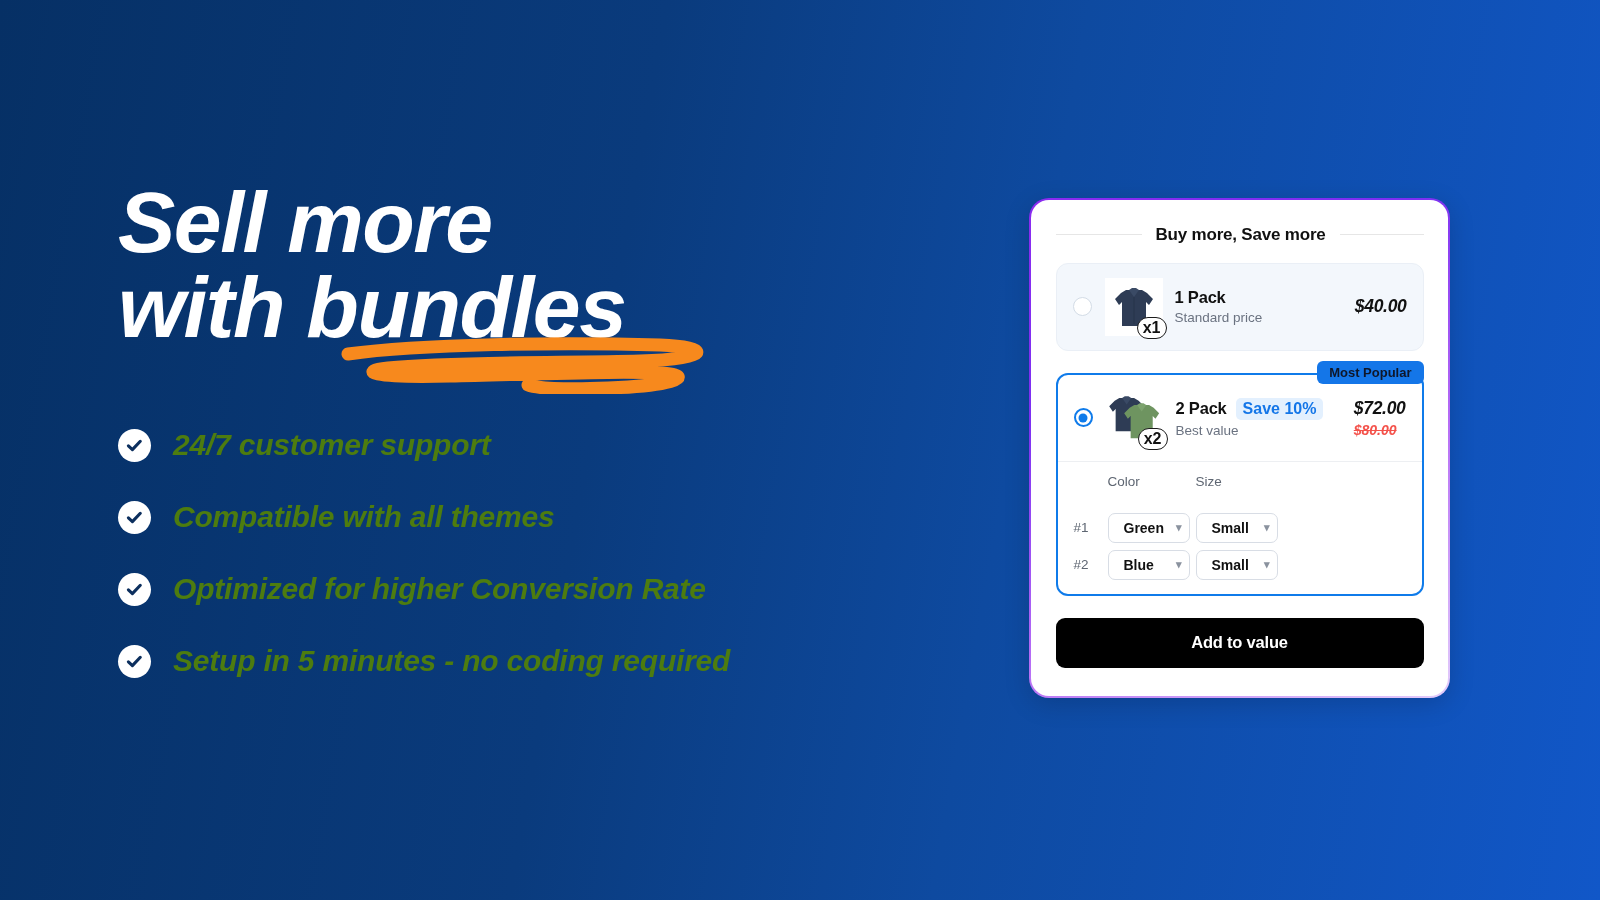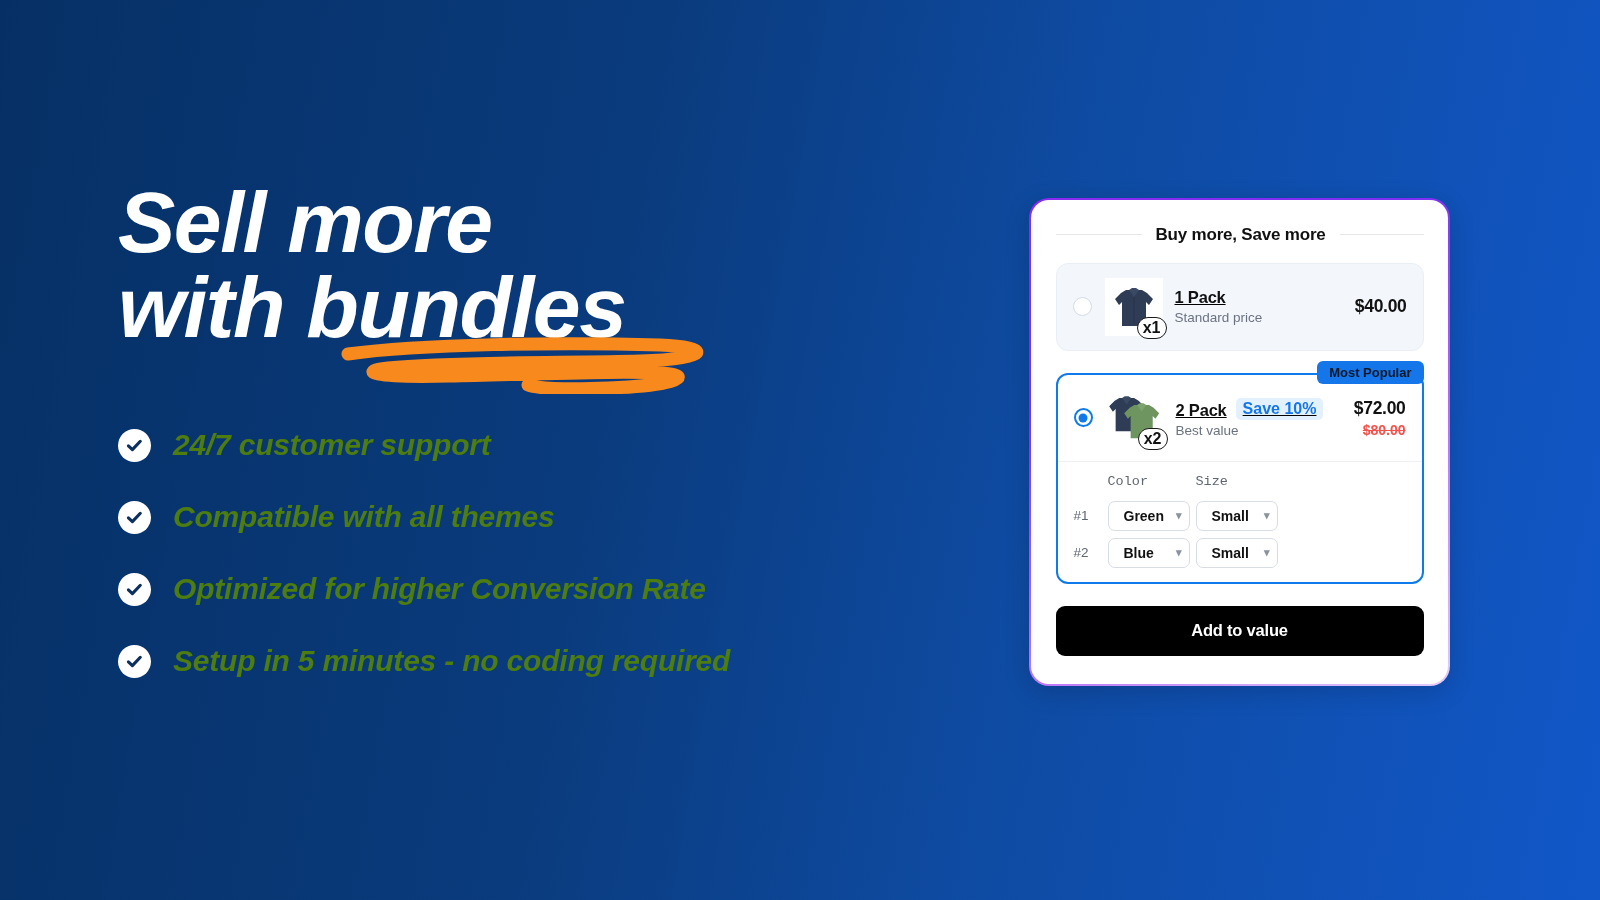--- a/index.html
+++ b/index.html
@@ -136,48 +136,48 @@
     min-width:28px; height:22px;
     border-radius:11px;
     background:#ffffff;
     border:1.6px solid #1b1b1b;
     font-size:16px; font-weight:700; color:#111;
     display:flex; align-items:center; justify-content:center;
     padding:0 5px;
   }
 
   .opt-text { flex:1; min-width:0; }
-  .opt-name-row { display:flex; align-items:flex-end; gap:9px;text-decoration:underline; }
+  .opt-name-row { display:flex; align-items:center; gap:9px; }
   .opt-name { font-size:16.5px; font-weight:700; color:#111; letter-spacing:-0.2px; }
   .save-pill {
     background:#E3F0FE; color:#1476E8;
     font-size:16px; font-weight:700;
     padding:2px 7px; border-radius:5px;
     white-space:nowrap;
   }
   .opt-sub { font-size:13.5px; color:#6A7280; margin-top:3px; }
 
-  .price-col { text-align:right; flex:0 0 auto; padding-left:8px; }
+  .price-col { flex:0 0 auto; padding-left:8px;font-style:italic; }
   .price { font-size:17.5px; font-weight:700; color:#111; letter-spacing:-0.3px; }
   .price-old { font-size:14px; font-weight:700; color:#F4524B; text-decoration:line-through; margin-top:3px; }
 
   .badge-most-popular {
     position:absolute;
     right:-2px; top:-14px;
     background:#1476E8;
     color:#0f172a;
     font-size:13px; font-weight:700;
     padding:4px 12px;
     border-radius:6px;
     white-space:nowrap;
   }
 
   
   .variants { border-top:1px solid #EDEFF2; padding:12px 16px 14px 16px; }
-  .var-head { display:flex; font-size:13.5px; color:#5E6672; margin-bottom:12px;font-family:Liberation Mono, monospace; }
+  .var-head { display:flex; font-size:13.5px; color:#5E6672; margin-bottom:24px; }
   .var-head .sp { width:34px; flex:0 0 auto; }
   .var-head .c1 { width:88px; flex:0 0 auto; }
   .var-row { display:flex; align-items:center; margin-bottom:7px; }
   .var-row:last-child { margin-bottom:0; }
   .var-idx { width:34px; flex:0 0 auto; font-size:13.5px; color:#5E6672; font-weight:400; }
   .sel {
     width:82px; height:30px;
     border:1px solid #D8DDE5;
     border-radius:7px;
     background:#fff;

